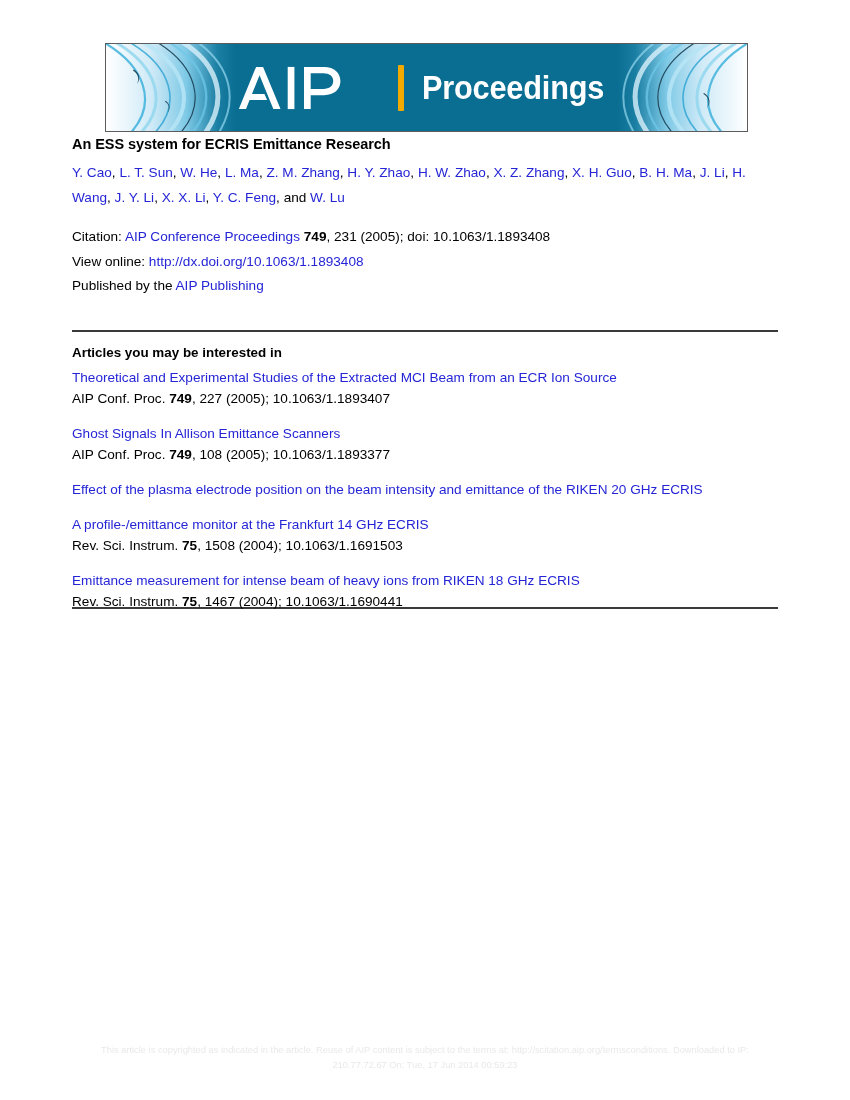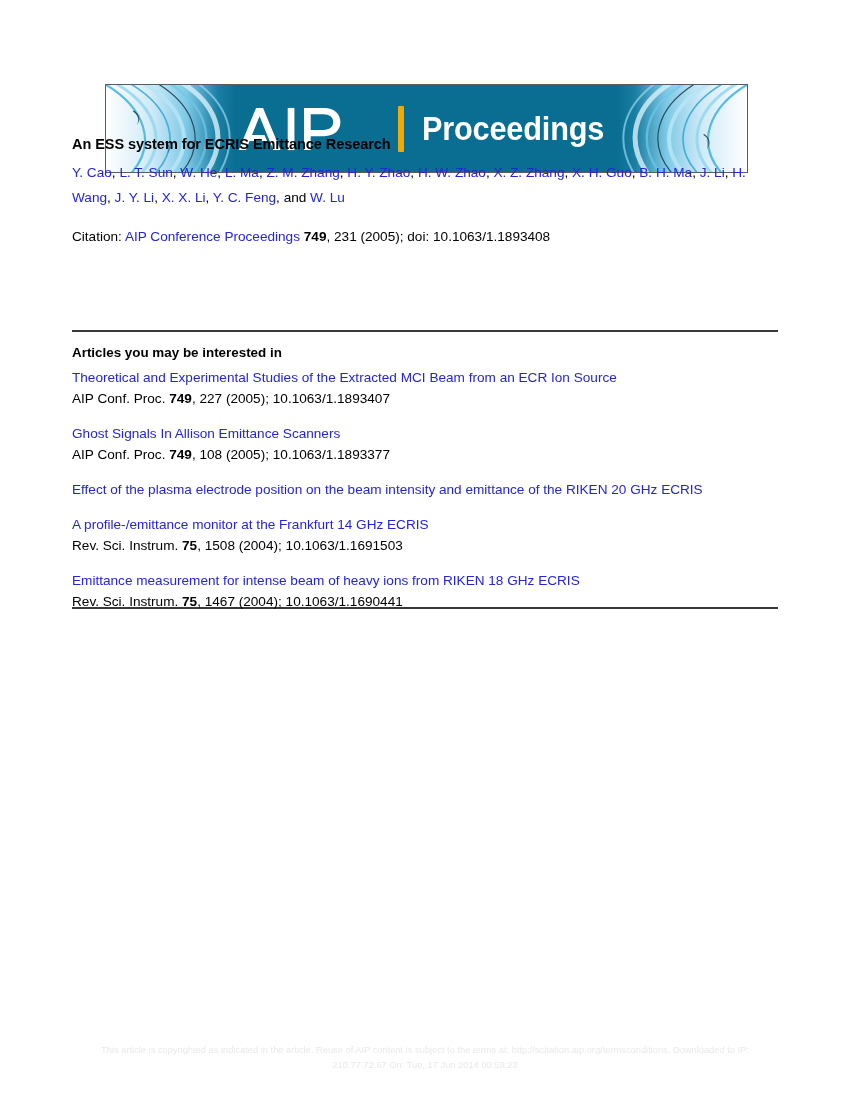--- a/index.html
+++ b/index.html
@@ -28,21 +28,20 @@
   .banner {
     position: absolute;
     left: 105px;
     top: 43px;
     width: 643px;
     height: 89px;
     border: 1px solid #5c5c5c;
     box-sizing: border-box;
     background: #0a6d92;
     overflow: hidden;
-    margin-top: 41px;
   }
   .banner-bg {
     position: absolute;
     inset: 0;
     width: 100%;
     height: 100%;
     display: block;
   }
   .banner-inner {
     position: absolute;
@@ -251,20 +250,26 @@
   </div>
 
   <div class="title">An ESS system for ECRIS Emittance Research</div>
 
   <div class="authors" id="author-list"><a href="#">Y. Cao</a><span>, </span><a href="#">L. T. Sun</a><span>, </span><a href="#">W. He</a><span>, </span><a href="#">L. Ma</a><span>, </span><a href="#">Z. M. Zhang</a><span>, </span><a href="#">H. Y. Zhao</a><span>, </span><a href="#">H. W. Zhao</a><span>, </span><a href="#">X. Z. Zhang</a><span>, </span><a href="#">X. H. Guo</a><span>, </span><a href="#">B. H. Ma</a><span>, </span><a href="#">J. Li</a><span>, </span><a href="#">H. Wang</a><span>, </span><a href="#">J. Y. Li</a><span>, </span><a href="#">X. X. Li</a><span>, </span><a href="#">Y. C. Feng</a><span>, and </span><a href="#">W. Lu</a></div>
 
   <div class="citation-block">
     <div class="row">
       <span>Citation: </span><a href="#">AIP Conference Proceedings</a> <b>749</b><span>, 231 (2005); doi: 10.1063/1.1893408</span>
     </div>
+    <div class="row">
+      <span>View online: </span><a href="#">http://dx.doi.org/10.1063/1.1893408</a>
+    </div>
+    <div class="row">
+      <span>Published by the </span><a href="#">AIP Publishing</a>
+    </div>
   </div>
 
   <div class="rule rule-top"></div>
   <div class="rule rule-bottom"></div>
 
   <div class="related">
     <div class="related-heading">Articles you may be interested in</div>
     <div id="related-items">
         <div class="related-item">
           <a href="#" class="related-title">Theoretical and Experimental Studies of the Extracted MCI Beam from an ECR Ion Source</a>

